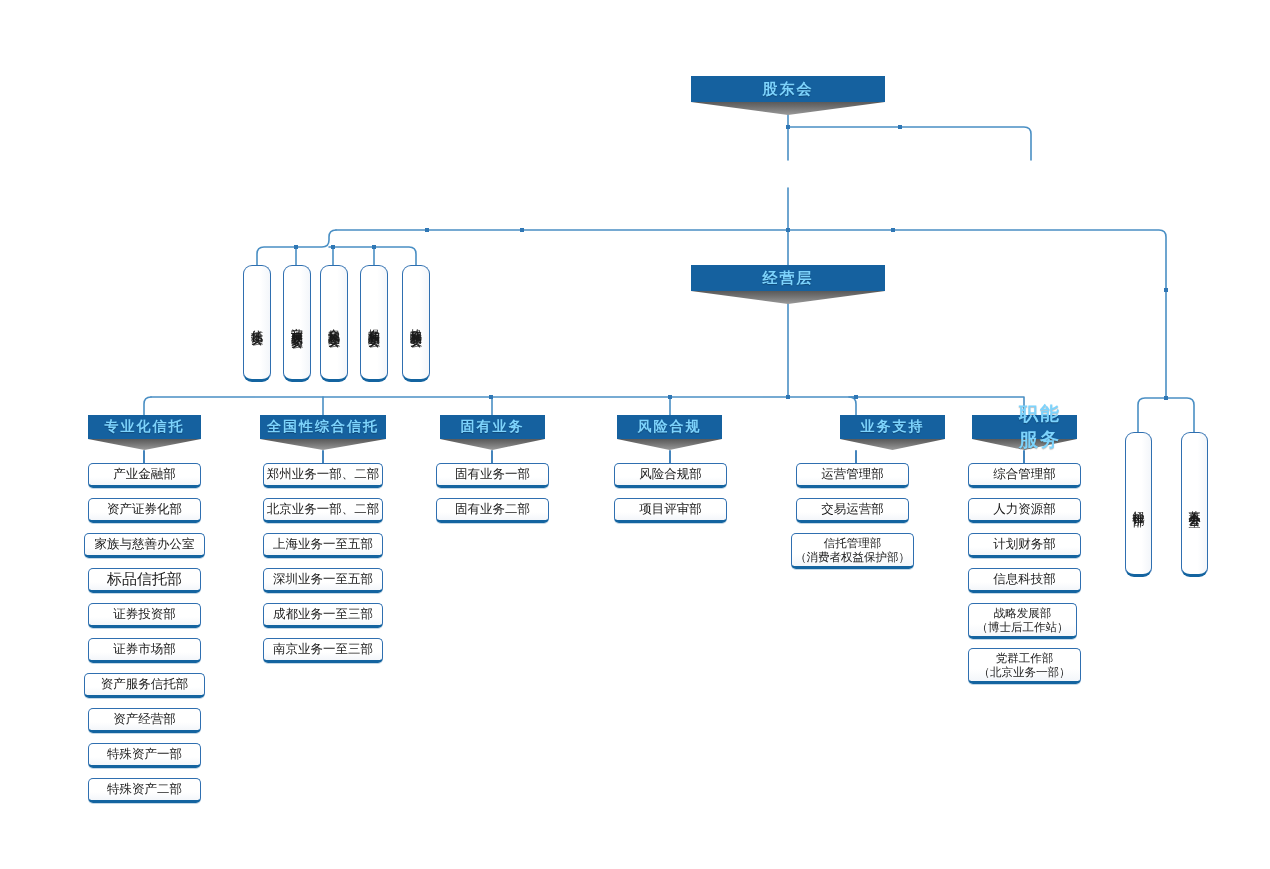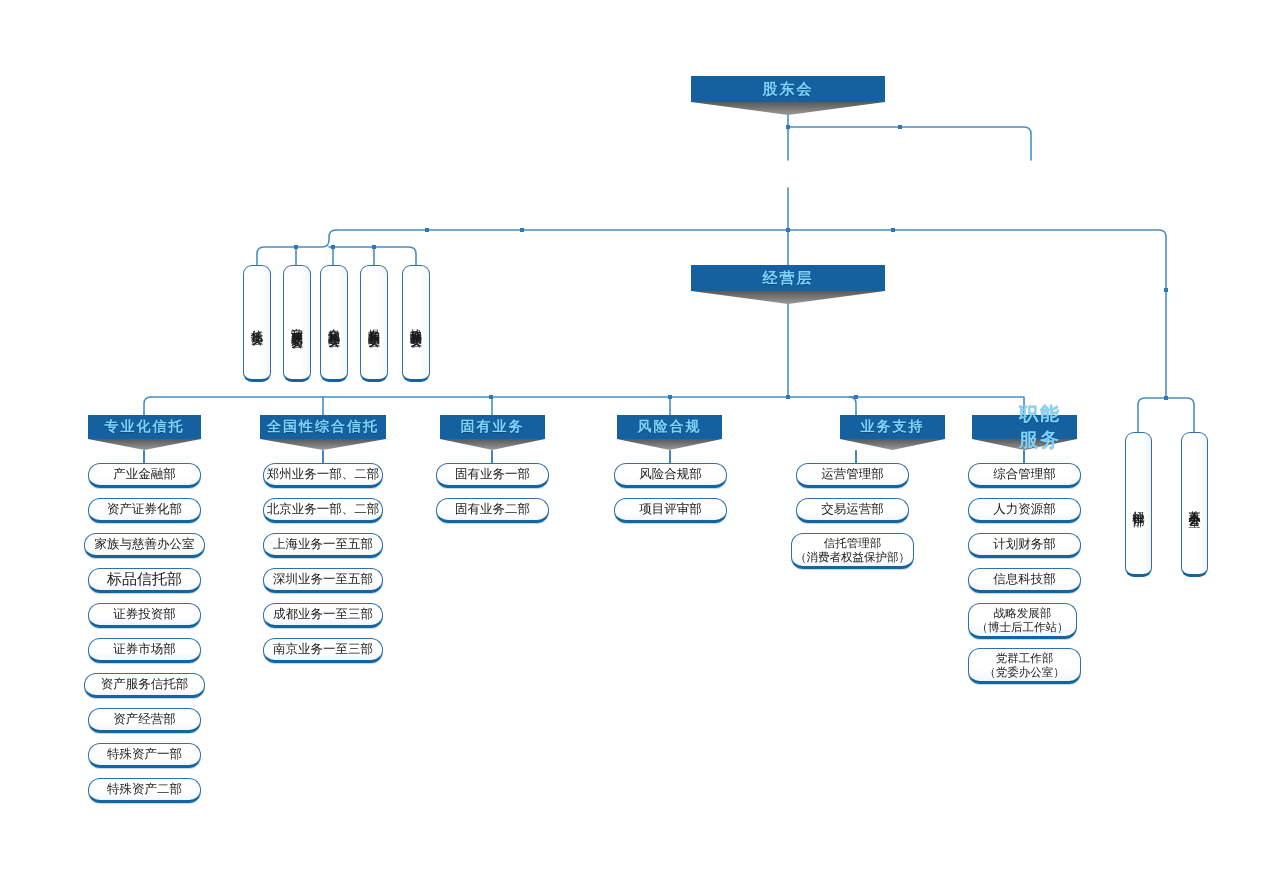--- a/index.html
+++ b/index.html
@@ -37,21 +37,21 @@
   }
   .banner.small::after{height:11px;}
 
   
   .leaf{
     position:absolute;
     box-sizing:border-box;
     background:linear-gradient(to bottom,#ffffff 0%,#ffffff 62%,#f3f6fa 100%);
     border:1px solid #2f6fb0;
     border-bottom:3px solid #1464a0;
-    border-radius:12px;
+    border-radius:5px;
     color:#1a1a1a;
     display:flex;align-items:center;justify-content:center;
     text-align:center;
     line-height:1.25;
     z-index:6;
     box-shadow:0 1px 0 rgba(20,100,160,.25);
   }
   .leaf .l2{display:block;}
 
   
@@ -271,21 +271,21 @@
     </div>
   <div class="leaf" style="left:968px;top:568px;width:113px;height:25px;font-size:12.5px;">
     <span>信息科技部</span>
     </div>
   <div class="leaf" style="left:968px;top:603px;width:109px;height:36px;font-size:11.5px;flex-direction:column;">
     <span class="l2">战略发展部</span>
     <span class="l2">（博士后工作站）</span>
   </div>
   <div class="leaf" style="left:968px;top:648px;width:113px;height:36px;font-size:11.5px;flex-direction:column;">
     <span class="l2">党群工作部</span>
-    <span class="l2">（党委办公室）</span>
+    <span class="l2">（北京业务一部）</span>
   </div>
 
   <div class="vbox" style="left:1125px;top:432px;width:27px;height:145px;font-size:12px;">
     <span>纪检审计部</span>
   </div>
   <div class="vbox" style="left:1181px;top:432px;width:27px;height:145px;font-size:12px;">
     <span>董事会办公室</span>
   </div>
 
 </div>

